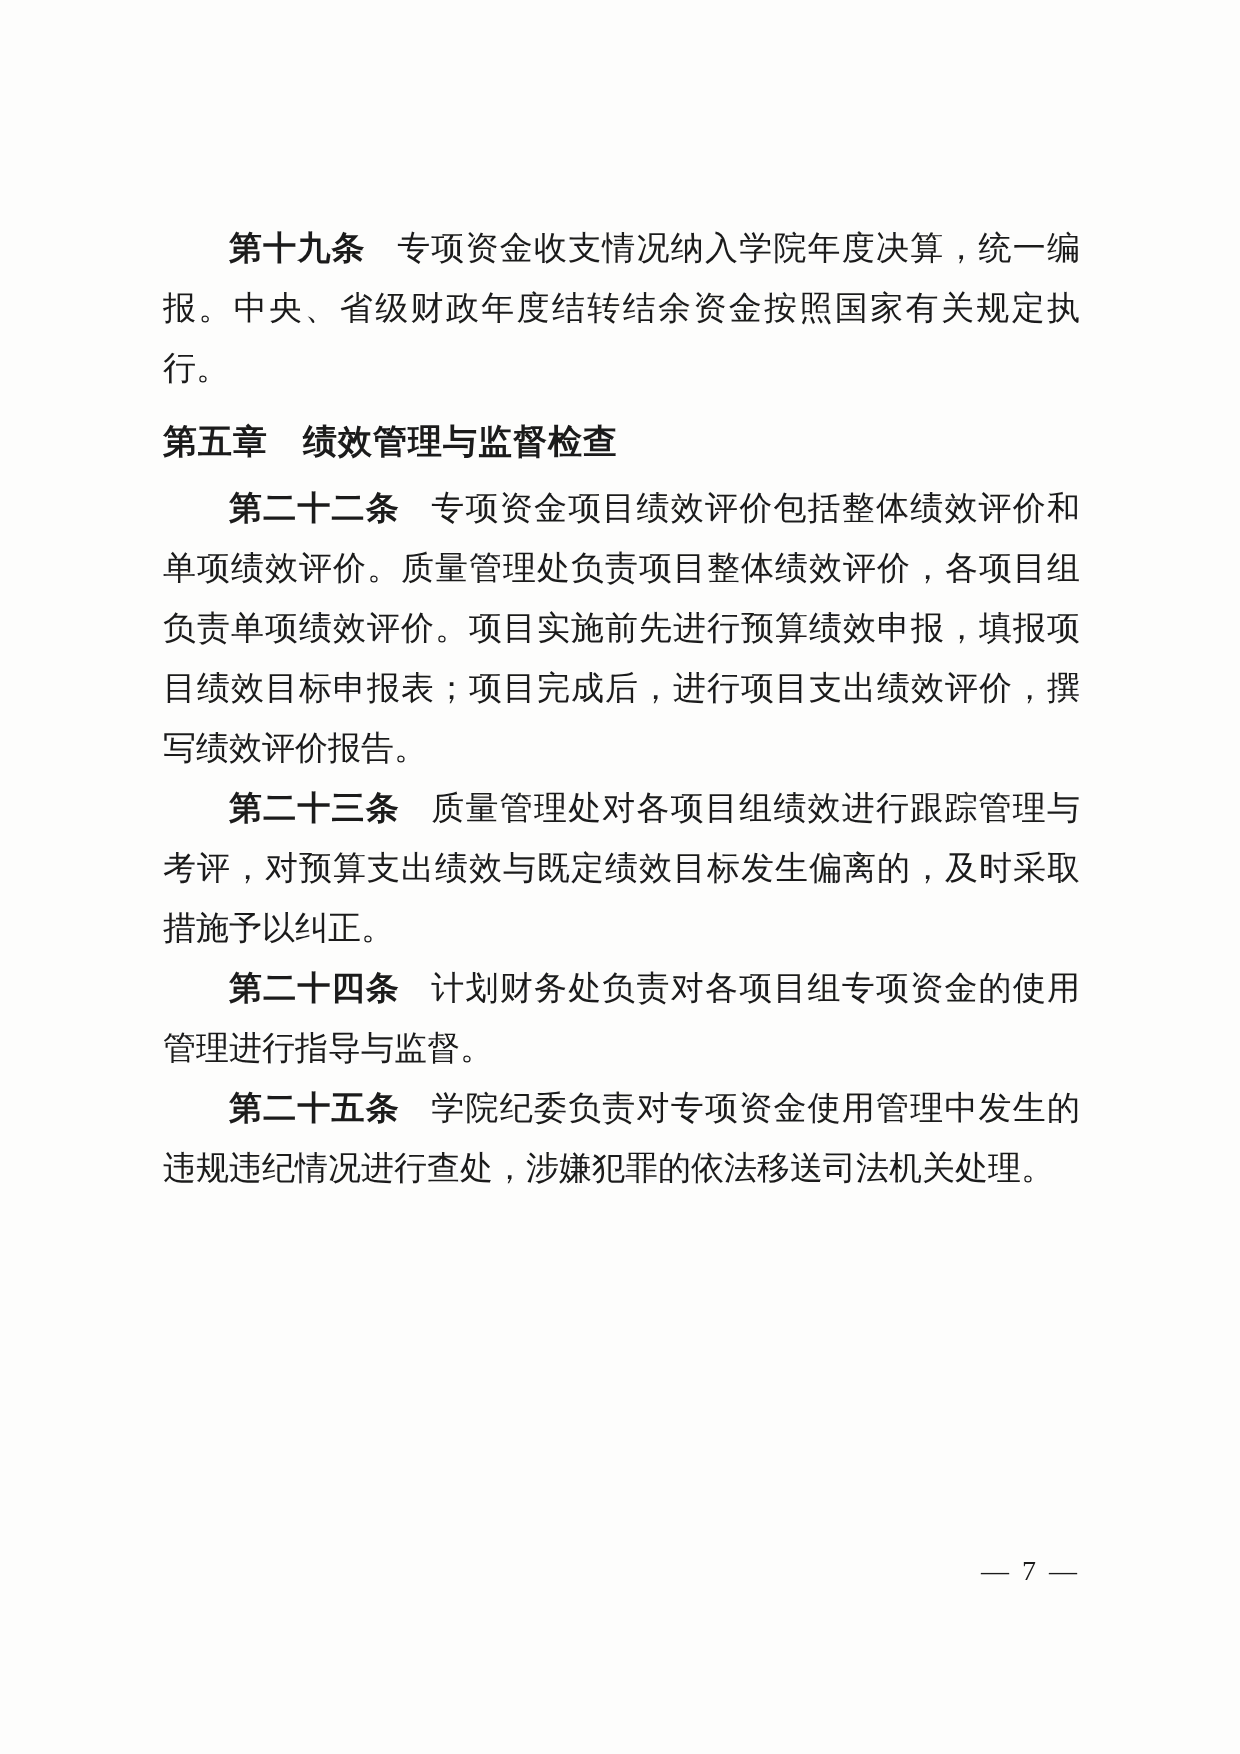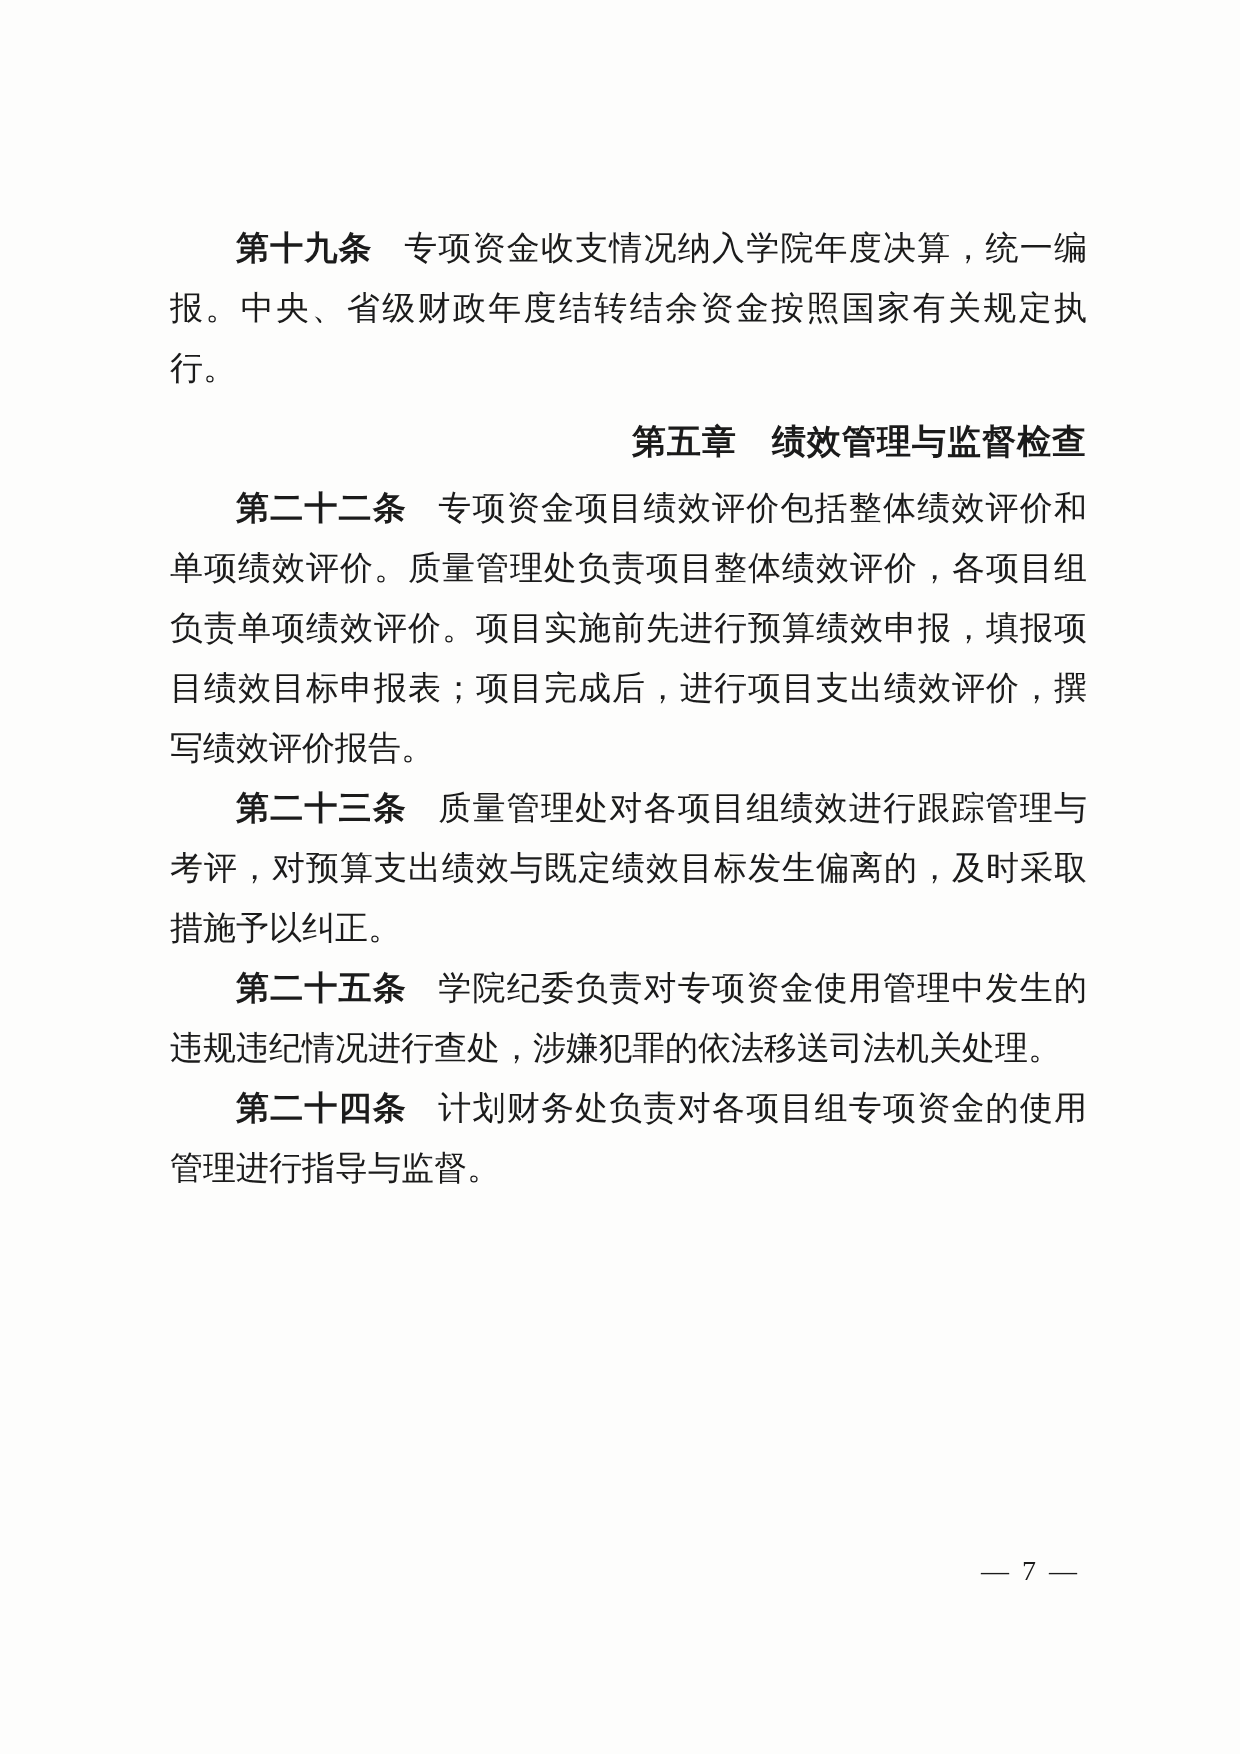--- a/index.html
+++ b/index.html
@@ -7,41 +7,41 @@
     position: relative;
     width: 1240px;
     height: 1754px;
     background: #fdfdfc;
     color: #1b1b1b;
     font-family: "Liberation Serif", serif;
     overflow: hidden;
   }
   .content {
     position: absolute;
-    left: 170px;
+    left: 163px;
     top: 218px;
     width: 917px;
     font-size: 33px;
     line-height: 60px;
     text-align: justify;
   }
   .para {
     margin: 0;
     text-indent: 2em;
   }
   .term {
     font-weight: bold;
     margin-right: 0.95em;
   }
   .chapter {
     margin: 13px 0 7px 0;
     font-size: 34px;
     line-height: 60px;
     font-weight: bold;
-    text-align: right;
+    text-align: left;
     text-indent: 0;
     font-family: "Liberation Sans", sans-serif;
     letter-spacing: 1px;
   }
   .pagenum {
     position: absolute;
     top: 1553px;
     right: 160px;
     font-size: 28px;
     line-height: 36px;
@@ -58,21 +58,21 @@
     <p class="para"><span class="term">第十九条</span><span>专项资金收支情况纳入学院年度决算，统一编报。中央、省级财政年度结转结余资金按照国家有关规定执行。</span></p>
 
 
     <h2 class="chapter">第五章　绩效管理与监督检查</h2>
 
 
     <p class="para"><span class="term">第二十二条</span><span>专项资金项目绩效评价包括整体绩效评价和单项绩效评价。质量管理处负责项目整体绩效评价，各项目组负责单项绩效评价。项目实施前先进行预算绩效申报，填报项目绩效目标申报表；项目完成后，进行项目支出绩效评价，撰写绩效评价报告。</span></p>
 
     <p class="para"><span class="term">第二十三条</span><span>质量管理处对各项目组绩效进行跟踪管理与考评，对预算支出绩效与既定绩效目标发生偏离的，及时采取措施予以纠正。</span></p>
 
+    <p class="para"><span class="term">第二十四条</span><span>计划财务处负责对各项目组专项资金的使用管理进行指导与监督。</span></p>
+
     <p class="para"><span class="term">第二十五条</span><span>学院纪委负责对专项资金使用管理中发生的违规违纪情况进行查处，涉嫌犯罪的依法移送司法机关处理。</span></p>
-
-    <p class="para"><span class="term">第二十四条</span><span>计划财务处负责对各项目组专项资金的使用管理进行指导与监督。</span></p>
 
 
   </div>
 
   <div class="pagenum">— 7 —</div>
 </div>
 
 </body></html>

